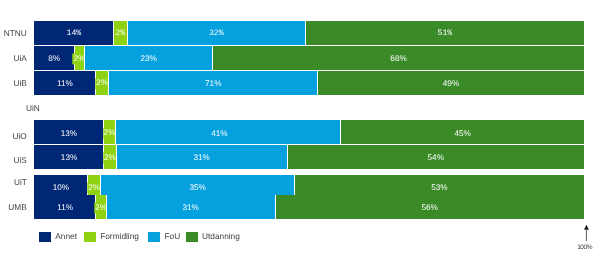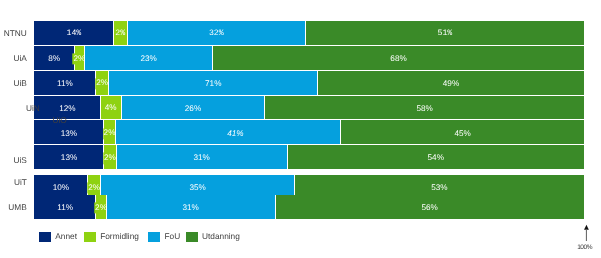--- a/index.html
+++ b/index.html
@@ -54,37 +54,27 @@
       <div class="bar-row" style="top: 49.675px; height: 23.6875px;">
         <div class="seg" style="left: 0px; width: 60.995px; background: rgb(0, 39, 118);"></div>
         <div class="seg-label" style="left: 30.4975px;">11%</div>
         <div class="seg" style="left: 60.545px; width: 13.925px; background: rgb(143, 210, 17); border-left: 0.9px solid rgb(255, 255, 255);"></div>
         <div class="seg-label" style="left: 67.7325px; background: rgb(143, 210, 17); padding: 1.5px 0.8px;">2%</div>
         <div class="seg" style="left: 74.02px; width: 209.23px; background: rgb(5, 160, 222); border-left: 0.9px solid rgb(255, 255, 255);"></div>
         <div class="seg-label" style="left: 178.86px;">71%</div>
         <div class="seg" style="left: 282.8px; width: 267.2px; background: rgb(58, 138, 40); border-left: 0.9px solid rgb(255, 255, 255);"></div>
         <div class="seg-label" style="left: 416.625px;">49%</div>
       </div>
-      <div class="bar-row" style="top: 74.5125px; height: 23.6875px;">
-        <div class="seg" style="left: 0px; width: 66px; background: rgb(0, 39, 118);"></div>
-        <div class="seg-label" style="left: 33px;">12%</div>
-        <div class="seg" style="left: 65.55px; width: 21.13px; background: rgb(143, 210, 17); border-left: 0.9px solid rgb(255, 255, 255);"></div>
-        <div class="seg-label" style="left: 76.34px; background: rgb(143, 210, 17); padding: 1.5px 0.8px;">4%</div>
-        <div class="seg" style="left: 86.23px; width: 144.275px; background: rgb(5, 160, 222); border-left: 0.9px solid rgb(255, 255, 255);"></div>
-        <div class="seg-label" style="left: 158.593px;">26%</div>
-        <div class="seg" style="left: 230.055px; width: 319.945px; background: rgb(58, 138, 40); border-left: 0.9px solid rgb(255, 255, 255);"></div>
-        <div class="seg-label" style="left: 390.252px;">58%</div>
-      </div>
       <div class="bar-row" style="top: 99.35px; height: 23.6875px;">
         <div class="seg" style="left: 0px; width: 69.025px; background: rgb(0, 39, 118);"></div>
         <div class="seg-label" style="left: 34.5125px;">13%</div>
         <div class="seg" style="left: 68.575px; width: 12.66px; background: rgb(143, 210, 17); border-left: 0.9px solid rgb(255, 255, 255);"></div>
         <div class="seg-label" style="left: 75.13px; background: rgb(143, 210, 17); padding: 1.5px 0.8px;">2%</div>
         <div class="seg" style="left: 80.785px; width: 225.675px; background: rgb(5, 160, 222); border-left: 0.9px solid rgb(255, 255, 255);"></div>
-        <div class="seg-label" style="left: 201px; font-style: italic;">41%</div>
+        <div class="seg-label" style="left: 185px;">41%</div>
         <div class="seg" style="left: 306.01px; width: 243.99px; background: rgb(58, 138, 40); border-left: 0.9px solid rgb(255, 255, 255);"></div>
         <div class="seg-label" style="left: 428.23px;">45%</div>
       </div>
       <div class="bar-row" style="top: 124.188px; height: 23.6875px;">
         <div class="seg" style="left: 0px; width: 69.3px; background: rgb(0, 39, 118);"></div>
         <div class="seg-label" style="left: 34.65px;">13%</div>
         <div class="seg" style="left: 68.85px; width: 12.825px; background: rgb(143, 210, 17); border-left: 0.9px solid rgb(255, 255, 255);"></div>
         <div class="seg-label" style="left: 75.4875px; background: rgb(143, 210, 17); padding: 1.5px 0.8px;">2%</div>
         <div class="seg" style="left: 81.225px; width: 171.555px; background: rgb(5, 160, 222); border-left: 0.9px solid rgb(255, 255, 255);"></div>
         <div class="seg-label" style="left: 167.227px;">31%</div>
@@ -137,17 +127,17 @@
       <path d="M4.45 0.7 L6.85 5.85 L2.05 5.85 Z" fill="#121212"></path>
       <path d="M4.45 5.4 L4.45 17.0" stroke="#6d6d6d" stroke-width="1.15" fill="none"></path>
     </svg>
     <div class="note-tx" style="left: -4.6px; top: 21.1px;">100%</div>
   </div>
 
 <div class="cat-label" style="top: 33.2187px;">NTNU</div>
     <div class="cat-label" style="top: 58.0562px;">UiA</div>
     <div class="cat-label" style="top: 82.8937px;">UiB</div>
     <div class="cat-label" style="top: 107.731px; margin-left: 13px;">UiN</div>
-    <div class="cat-label" style="top: 120px; padding-left: 40px;">UiO</div>
+    <div class="cat-label" style="top: 136px;">UiO</div>
     <div class="cat-label" style="top: 160px;">UiS</div>
     <div class="cat-label" style="top: 182.244px;">UiT</div>
     <div class="cat-label" style="top: 207.081px;">UMB</div>
   </div>
 
 </body></html>

